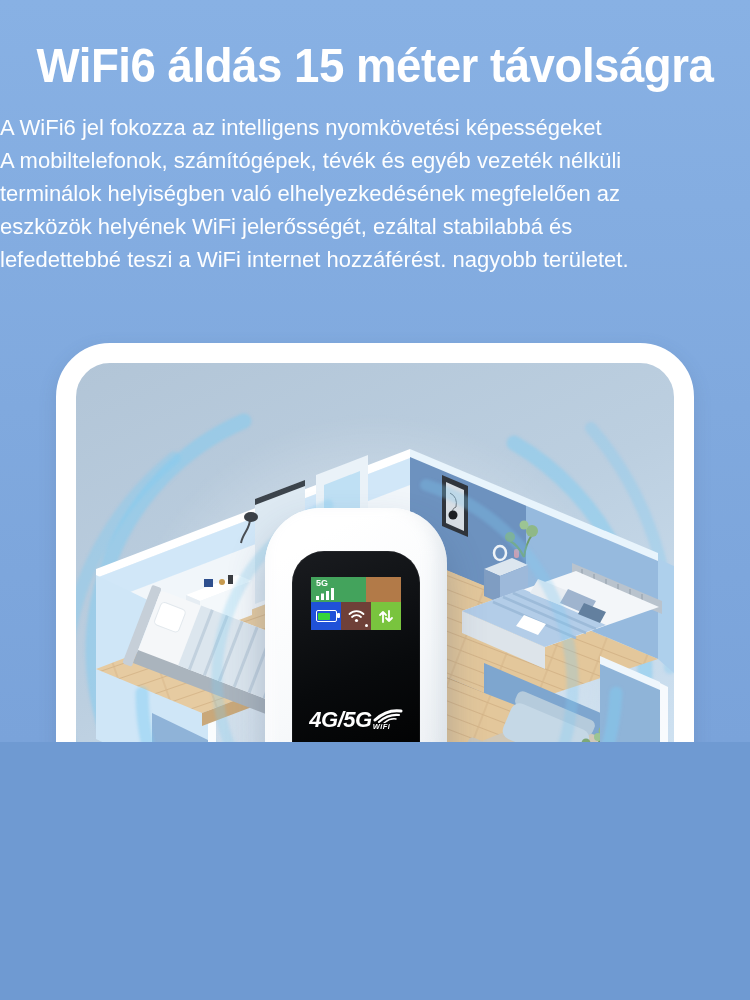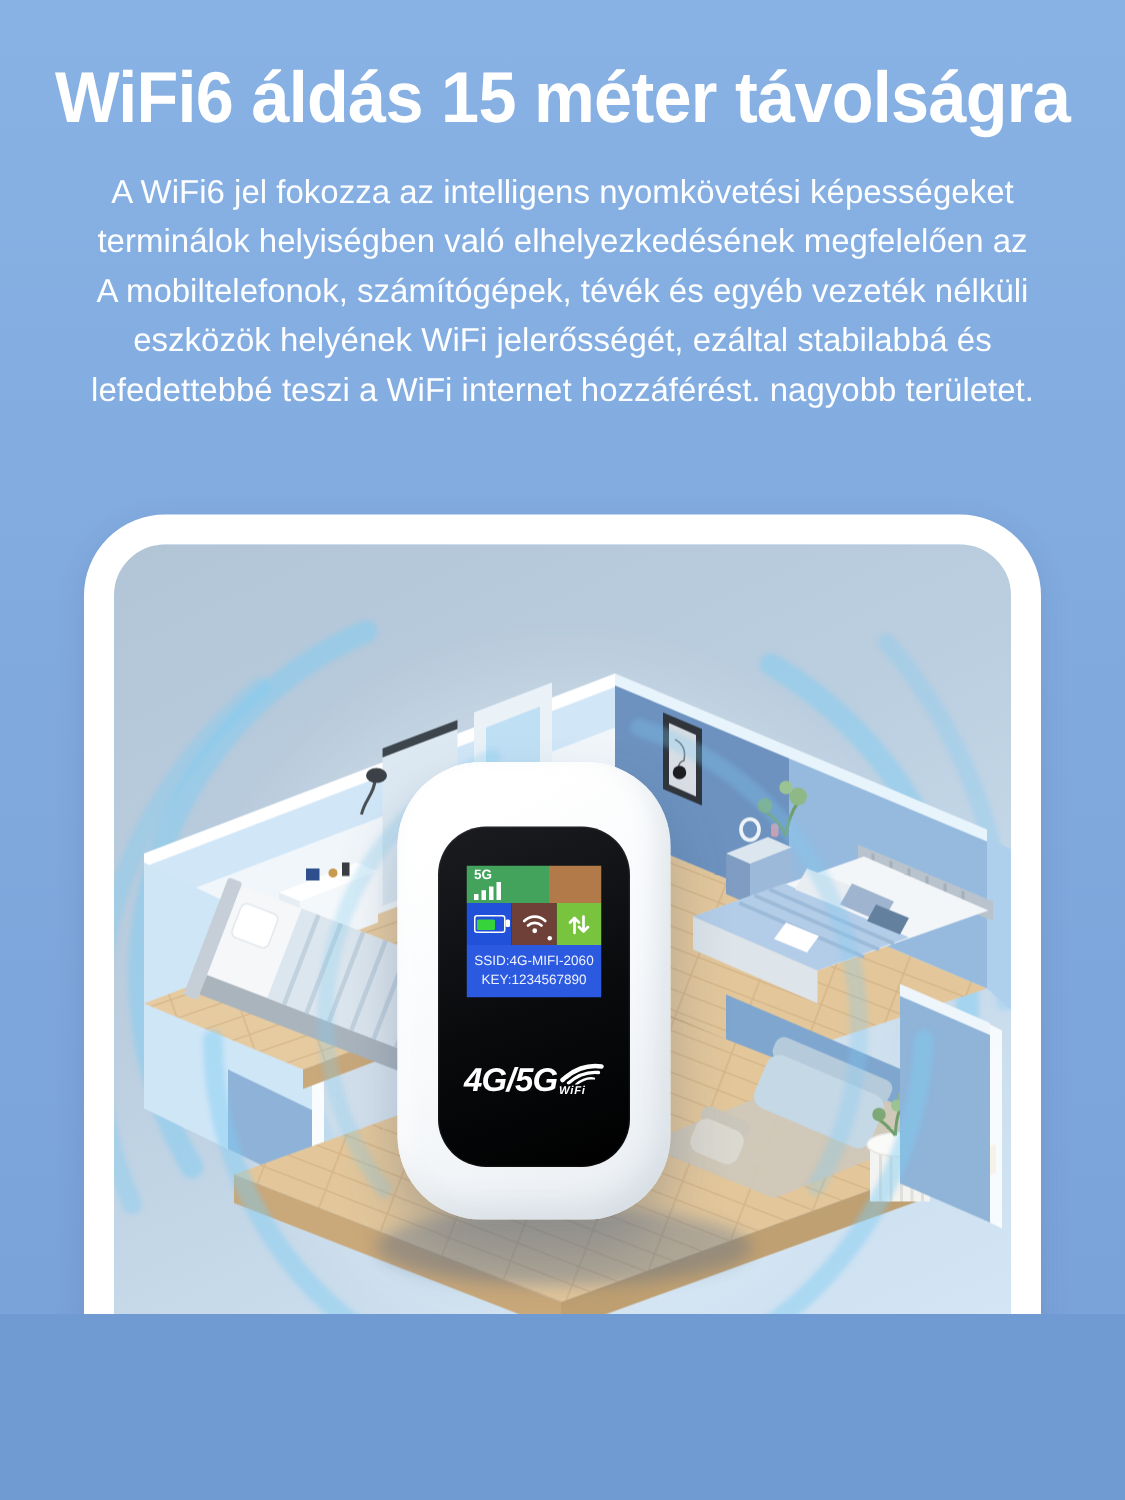--- a/index.html
+++ b/index.html
@@ -1,23 +1,23 @@
 <!DOCTYPE html>
 <html><head>
 <meta charset="utf-8">
 <style>
   html,body{margin:0;padding:0;background:#6f9ad2;}
-  .page{position:relative;width:750px;height:876px;overflow:hidden;
+  .page{position:relative;width:750px;height:742px;overflow:hidden;
         background:linear-gradient(180deg,#88b1e4 0%,#80a9de 55%,#7aa3da 100%);
         font-family:"Liberation Sans",sans-serif;}
   
   .title{position:absolute;top:38px;left:0;width:100%;text-align:center;
          color:#ffffff;font-size:48px;font-weight:bold;letter-spacing:-.5px;
          transform:scaleX(.95);transform-origin:center;}
-  .desc{position:absolute;top:111px;left:0;width:100%;text-align:center;
+  .desc{position:absolute;top:111px;left:0;width:100%;
         color:#fdfeff;font-size:22px;line-height:33px;font-weight:400;}
   
   .card{position:absolute;left:56px;top:343px;width:638px;height:620px;
         box-sizing:border-box;border:20px solid #ffffff;border-radius:54px;
         background:linear-gradient(155deg,#b2c5d7 0%,#bccfe0 40%,#cde0f0 75%,#d6e8f6 100%);
         overflow:hidden;box-shadow:0 6px 18px rgba(70,95,135,.18);}
   .scene{position:absolute;left:0;top:0;width:598px;height:580px;}
   
   .device{position:absolute;left:189px;top:145px;width:182px;height:305px;
           border-radius:56px;
@@ -54,22 +54,22 @@
 </style>
 </head>
 <body>
 
 <div class="page">
 
   <div class="title">WiFi6 áldás 15 méter távolságra</div>
 
   <div class="desc">
     <div>A WiFi6 jel fokozza az intelligens nyomkövetési képességeket</div>
+    <div>A mobiltelefonok, számítógépek, tévék és egyéb vezeték nélküli</div>
     <div>terminálok helyiségben való elhelyezkedésének megfelelően az</div>
-    <div>A mobiltelefonok, számítógépek, tévék és egyéb vezeték nélküli</div>
     <div>eszközök helyének WiFi jelerősségét, ezáltal stabilabbá és</div>
     <div>lefedettebbé teszi a WiFi internet hozzáférést. nagyobb területet.</div>
   </div>
 
   <div class="card">
 
     <svg class="scene" viewBox="0 0 598 580">
       <defs>
         <radialGradient id="glow" cx="50%" cy="50%" r="50%">
           <stop offset="0%" stop-color="#ffffff" stop-opacity=".75"></stop>
@@ -257,24 +257,20 @@
               </svg>
               <span class="wifi-dot"></span>
             </div>
             <div class="cell-arr" style="background:#79c43e;">
               <svg width="16" height="15" viewBox="0 0 16 15">
                 <path d="M5,13 V3 M2,6 L5,3 L8,6" stroke="#fff" stroke-width="1.8" fill="none" stroke-linecap="round" stroke-linejoin="round"></path>
                 <path d="M11,2 V12 M8,9 L11,12 L14,9" stroke="#fff" stroke-width="1.8" fill="none" stroke-linecap="round" stroke-linejoin="round"></path>
               </svg>
             </div>
           </div>
-          <div class="srow3" style="background:#2b59e0;">
-            <div>SSID:4G-MIFI-2060</div>
-            <div>KEY:1234567890</div>
-          </div>
         </div>
 
         <div class="logo">
           <span class="logo-main">4G/5G</span>
           <span class="logo-right">
             <svg width="30" height="16" viewBox="0 0 30 16">
               <path d="M2,13 Q14,2 28,4" stroke="#fff" stroke-width="3" fill="none" stroke-linecap="round"></path>
               <path d="M6,15 Q15,7 26,8" stroke="#fff" stroke-width="2.2" fill="none" stroke-linecap="round"></path>
               <path d="M11,16 Q17,11 23,12" stroke="#fff" stroke-width="1.5" fill="none" stroke-linecap="round"></path>
             </svg>

